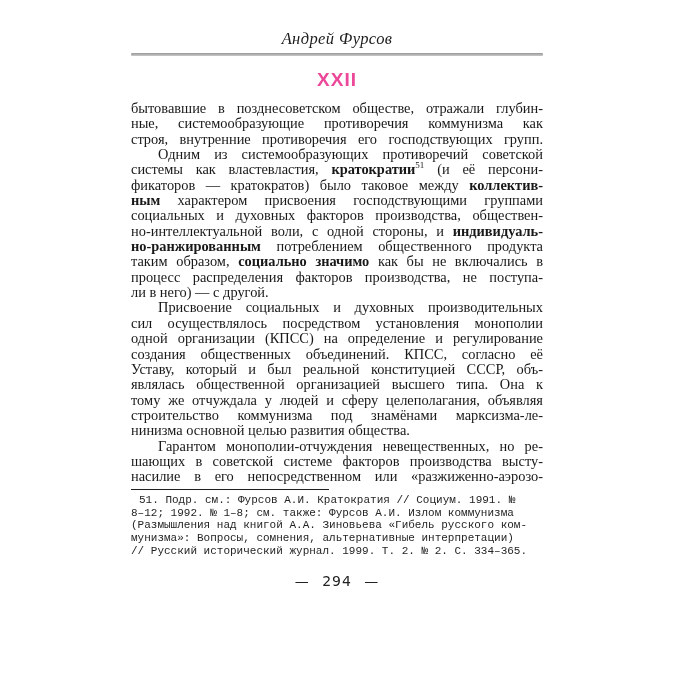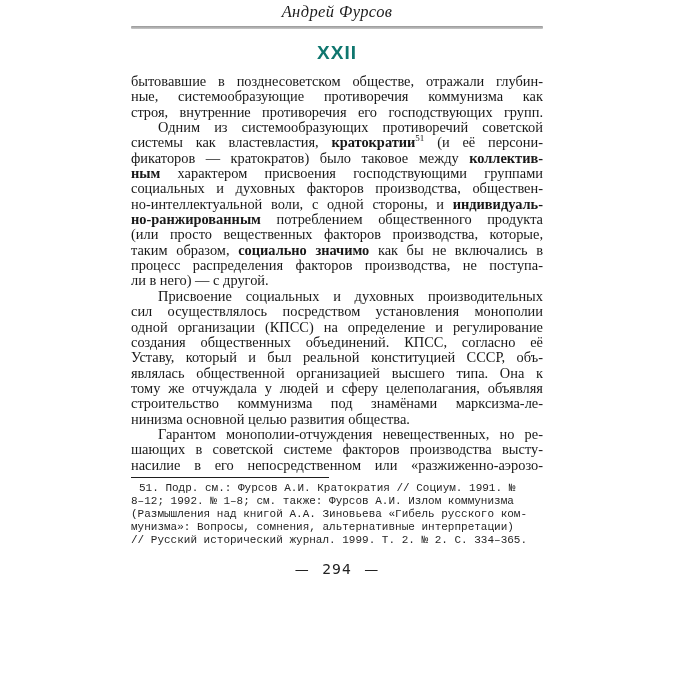--- a/index.html
+++ b/index.html
@@ -7,22 +7,22 @@
     position: relative;
     width: 674px;
     height: 674px;
     background: #ffffff;
     overflow: hidden;
     font-family: "Liberation Serif", serif;
     color: #171717;
   }
   .content {
     width: 412px;
-    margin: 0 auto;
-    padding-top: 2px;
+    margin: 12px auto;
+    padding-top: 17px;
   }
   .running-header {
     text-align: center;
     font-style: italic;
     font-size: 16.5px;
     line-height: 19px;
     letter-spacing: 0.4px;
     color: #1c1c1c;
   }
   .header-rule {
@@ -32,21 +32,21 @@
     border-radius: 1px;
   }
   .chapter-heading {
     margin: 13px 0 0 0;
     text-align: center;
     font-family: "Liberation Sans", sans-serif;
     font-weight: bold;
     font-size: 19px;
     line-height: 22px;
     letter-spacing: 1px;
-    color: #0f766e;
+    color: #ec4899;
   }
   .body-text {
     margin-top: 10px;
     font-size: 14.4px;
     line-height: 15.35px;
     color: #181818;
   }
   .line {
     text-align: justify;
     text-align-last: justify;
@@ -98,21 +98,20 @@
           <div class="line"><span>строя, внутренние противоречия его господствующих групп.</span></div>
         </div>
         <div class="paragraph">
           <div class="line indent"><span>Одним из системообразующих противоречий советской</span></div>
           <div class="line"><span>системы как властевластия, </span><span class="bold">кратократии</span><span class="sup">51</span><span> (и её персони-</span></div>
           <div class="line"><span>фикаторов — кратократов) было таковое между </span><span class="bold">коллектив-</span></div>
           <div class="line"><span class="bold">ным</span><span> характером присвоения господствующими группами</span></div>
           <div class="line"><span>социальных и духовных факторов производства, обществен-</span></div>
           <div class="line"><span>но-интеллектуальной воли, с одной стороны, и </span><span class="bold">индивидуаль-</span></div>
           <div class="line"><span class="bold">но-ранжированным</span><span> потреблением общественного продукта</span></div>
-          <div class="line"><span>(или просто вещественных факторов производства, которые,</span></div>
           <div class="line"><span>таким образом, </span><span class="bold">социально значимо</span><span> как бы не включались в</span></div>
           <div class="line"><span>процесс распределения факторов производства, не поступа-</span></div>
           <div class="line lastline"><span>ли в него) — с другой.</span></div>
         </div>
         <div class="paragraph">
           <div class="line indent"><span>Присвоение социальных и духовных производительных</span></div>
           <div class="line"><span>сил осуществлялось посредством установления монополии</span></div>
           <div class="line"><span>одной организации (КПСС) на определение и регулирование</span></div>
           <div class="line"><span>создания общественных объединений. КПСС, согласно её</span></div>
           <div class="line"><span>Уставу, который и был реальной конституцией СССР, объ-</span></div>

